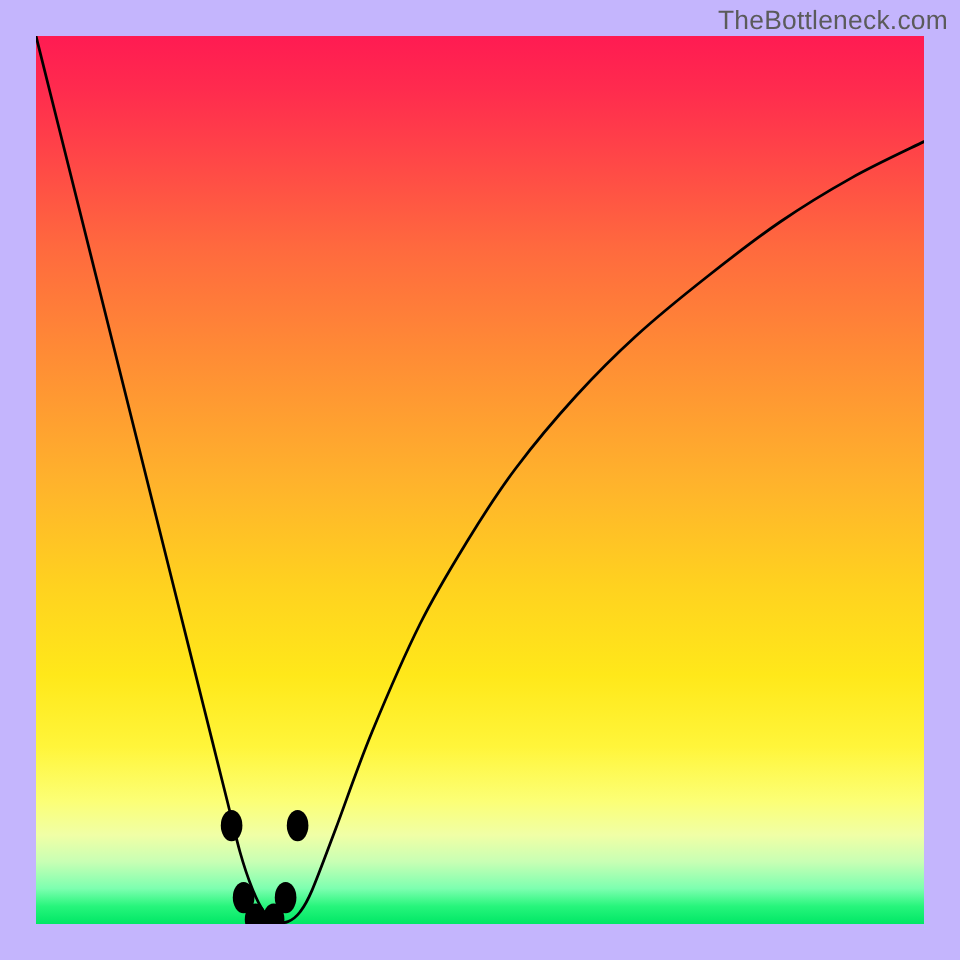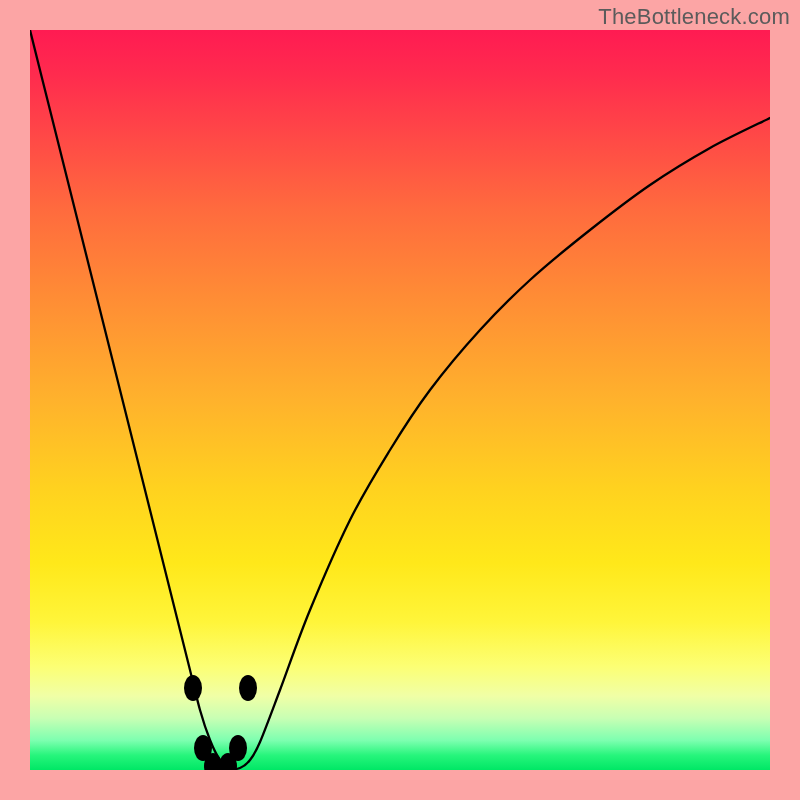--- a/index.html
+++ b/index.html
@@ -8,21 +8,21 @@
     width: 800px;
     height: 800px;
     background: #000;
     overflow: hidden;
     font-family: Arial, Helvetica, sans-serif;
   }
   .stage {
     position: relative;
     width: 800px;
     height: 800px;
-    background: #fca5a5;
+    background: #c4b5fd;
   }
   .watermark {
     position: absolute;
     top: 4px;
     right: 10px;
     color: #5b5b5b;
     font-size: 22px;
     font-weight: 500;
     letter-spacing: 0.2px;
     z-index: 10;

